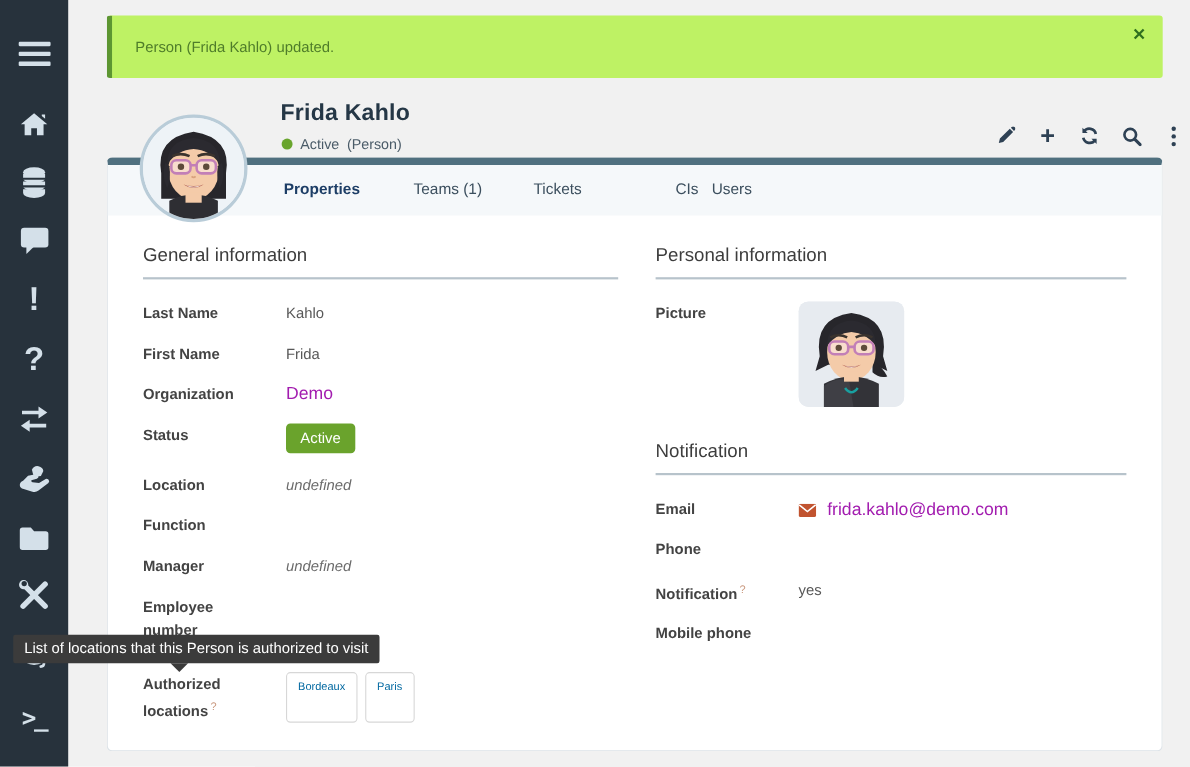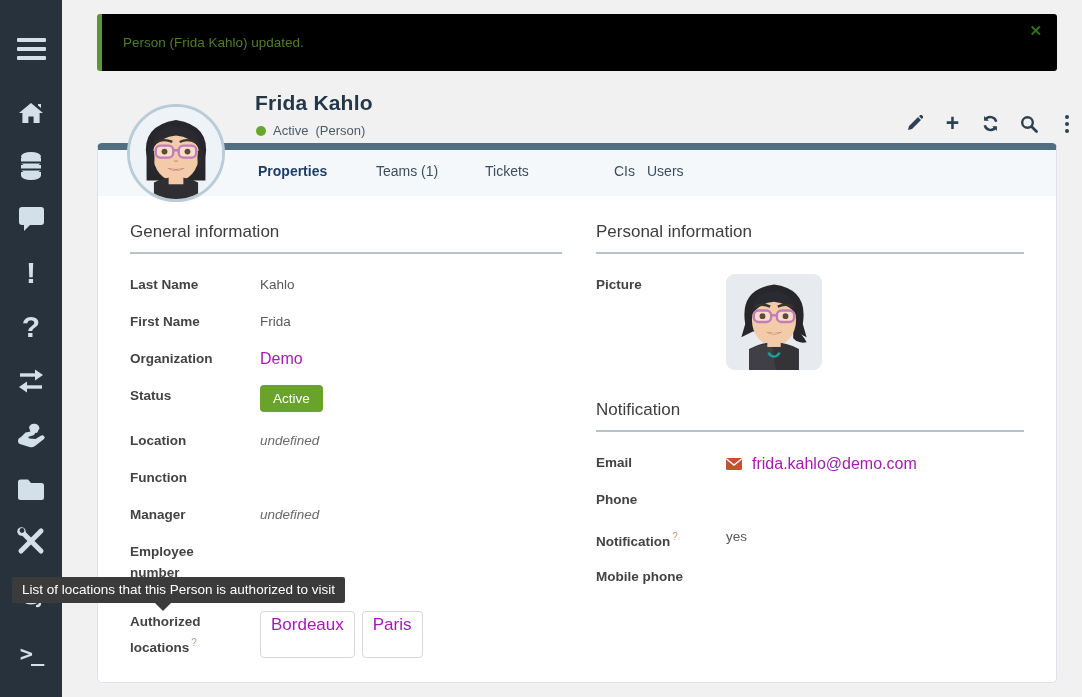--- a/index.html
+++ b/index.html
@@ -17,21 +17,21 @@
   .sb-item svg { display:block; }
   .hamburger { top:36px; height:26px; flex-direction:column; gap:5px; }
   .hamburger .bar { width:29px; height:4px; background:#d4e0e9; border-radius:1px; }
   .sb-glyph { color:#d4e0e9; font-weight:bold; }
   .sb-excl { top:256px; height:34px; font-size:30px; }
   .sb-ques { top:310px; height:34px; font-size:30px; }
   .sb-term { top:636px; height:34px; font-family:"DejaVu Sans Mono", monospace; font-size:22px; letter-spacing:-2px; }
 
   
   .banner { position:absolute; left:97px; top:14px; width:960px; height:57px;
-    background:#000000; border-left:5px solid #5d9632; border-radius:3px; z-index:2; }
+    background:#bef264; border-left:5px solid #5d9632; border-radius:3px; z-index:2; }
   .banner-text { position:absolute; left:21px; top:21px; font-size:13.5px; color:#4f7d2a; }
   .banner-close { position:absolute; right:15px; top:8px; font-size:15px; font-weight:bold; color:#2f6e1f; cursor:pointer; }
 
   
   .page-title { position:absolute; left:255px; top:91px; font-size:21px; color:#253746; letter-spacing:.2px; z-index:2; }
   .status-line { position:absolute; left:256px; top:123px; display:flex; align-items:center; gap:7px; z-index:2; font-size:13px; color:#4a5b68; }
   .status-dot { width:10px; height:10px; border-radius:50%; background:#69a52d; }
   .toolbar { position:absolute; left:905px; top:114px; display:flex; gap:19px; align-items:center; z-index:2; }
   .tb-icon { width:19px; height:19px; display:flex; align-items:center; justify-content:center; cursor:pointer; color:#2e4154; }
   .tb-plus { font-size:23px; font-weight:bold; line-height:19px; }
@@ -63,21 +63,21 @@
   .fvalue { font-size:13.5px; color:#585858; line-height:21px; }
   .fvalue.undef { font-style:italic; color:#6b6b6b; }
   .help-sup { font-weight:normal; font-size:10px; color:#c9977d; vertical-align:super; margin-left:2px; }
   a.obj-link { color:#a21caf; text-decoration:none; font-size:16px; line-height:21px; }
   .badge-active { display:inline-block; background:#6aa32c; color:#fff; font-size:13.5px;
     padding:5px 13px; border-radius:4px; line-height:17px; cursor:default; }
   .row-status { margin-bottom:18px; }
   .row-employee { margin-bottom:28px; }
   .tags { display:flex; gap:7px; }
   .tag { background:#fff; border:1px solid #d7d7d7; border-radius:4px; padding:4px 10px;
-    font-size:17px; color:#a21caf; line-height:18px; }
+    font-size:10px; color:#0369a1; line-height:18px; }
   .picture-box { width:96px; height:96px; border-radius:9px; background:#e7ebf0; overflow:hidden; }
   .email-val { display:flex; align-items:center; gap:10px; }
 
   
   .tooltip { position:absolute; left:12px; top:577px; height:26px; line-height:26px;
     padding:0 10px; background:#3b3b3b; color:#fff; font-size:13.5px; white-space:nowrap;
     border-radius:2px; z-index:20; }
   .tooltip::after { content:""; position:absolute; left:143px; top:26px;
     border:8px solid transparent; border-top-color:#3b3b3b; border-bottom-width:0; }
 </style>

